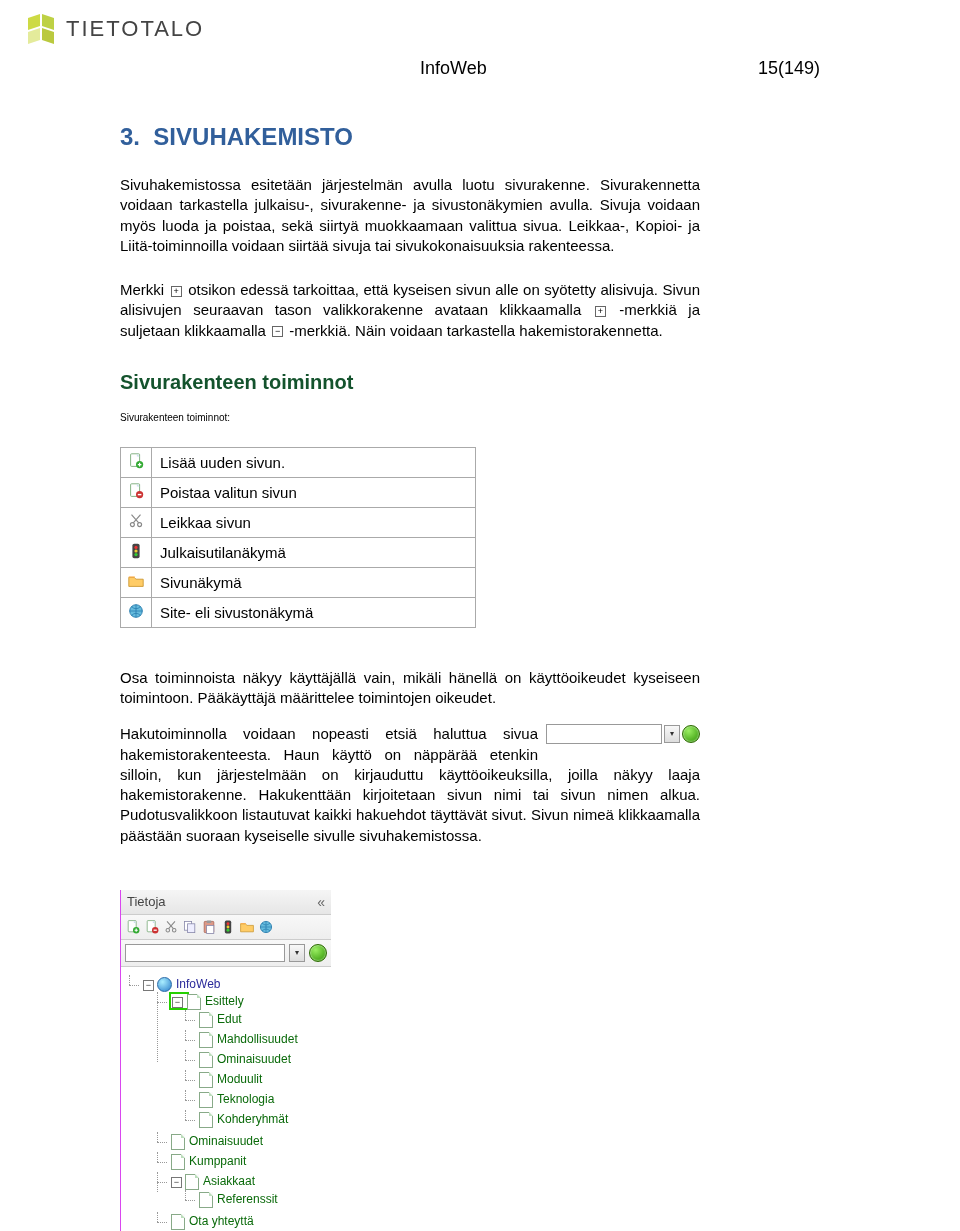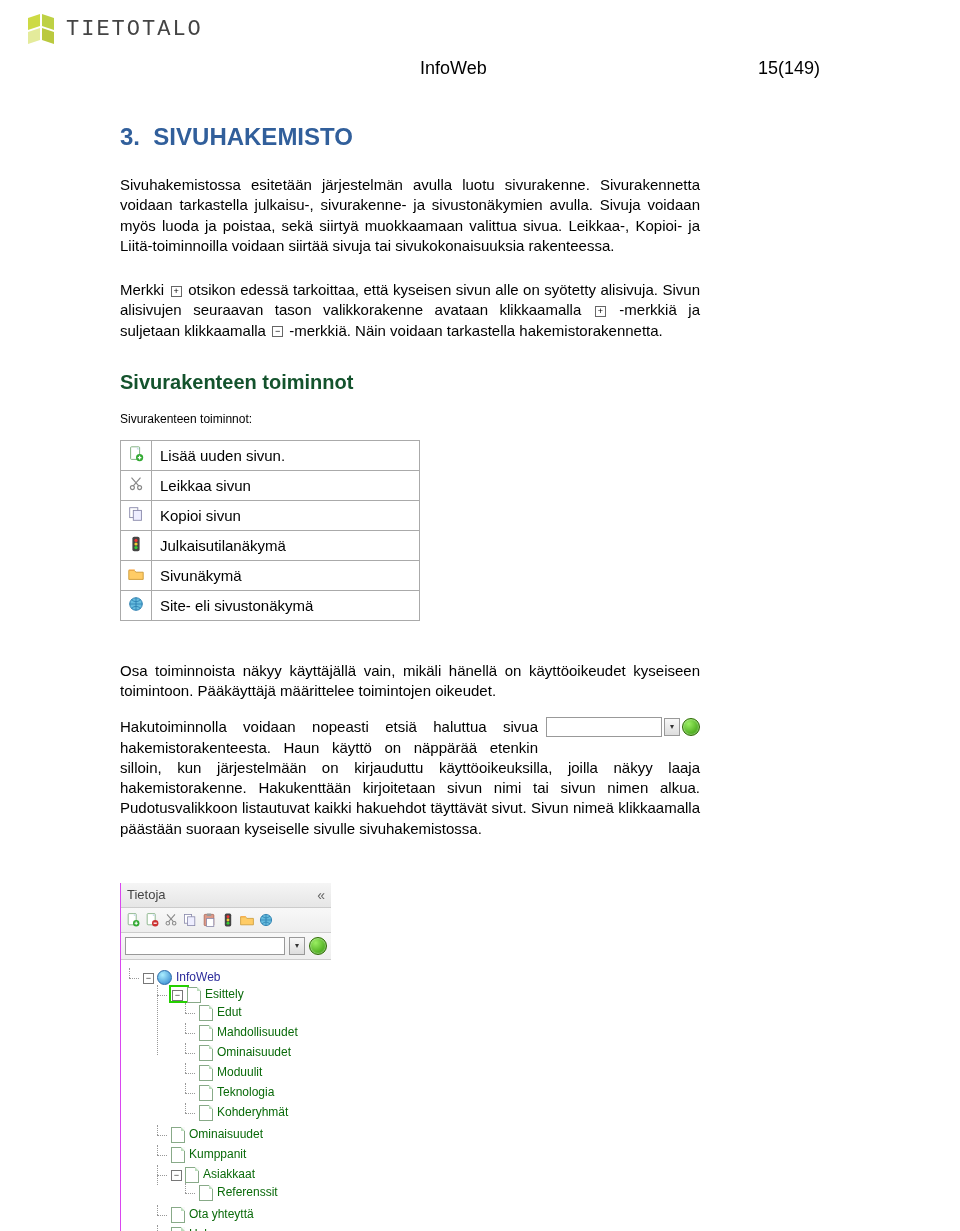--- a/index.html
+++ b/index.html
@@ -15,21 +15,20 @@
     align-items: center;
     padding: 12px 24px 8px 24px;
   }
   .logo-block { display: flex; align-items: center; gap: 8px; }
   .logo-icon { width: 34px; height: 34px; position: relative; }
   .logo-text {
     font-size: 22px;
     letter-spacing: 2px;
     color: #444;
     font-weight: 400;
-    font-family: Liberation Mono, monospace;
   }
   .doc-meta {
     display: flex;
     justify-content: space-between;
     padding: 4px 140px 4px 0;
     font-size: 18px;
     color: #000;
     margin-left: 420px;
   }
   .doc-meta-left { margin-right: 240px; }
@@ -51,26 +50,26 @@
     display: inline-block;
     border: 1px solid #666;
     width: 9px; height: 9px;
     line-height: 8px;
     font-size: 9px;
     text-align: center;
     vertical-align: middle;
     margin: 0 2px;
   }
   h3.subhead { color: #14532d; font-size: 20px; font-weight: bold; margin: 30px 0 18px 0; }
-  .sub-caption { font-size: 12px; margin-bottom: 14px; }
+  .sub-caption { font-size: 10px; margin-bottom: 24px; }
 
   .action-table {
     border: 1px solid #aaa;
     border-collapse: collapse;
-    width: 300px;
+    width: 356px;
   }
   .action-table td {
     border: 1px solid #aaa;
     padding: 6px 8px;
     font-size: 15px;
     vertical-align: middle;
   }
   .action-table td.icon-cell { width: 22px; text-align: center; padding: 4px; }
   .tbl-icon { width: 18px; height: 18px; display: inline-block; }
 
@@ -219,32 +218,34 @@
             <td class="icon-cell"><span class="tbl-icon"><svg width="18" height="18" viewBox="0 0 20 20">
                   <rect x="4" y="2" width="10" height="14" rx="1" fill="#fff" stroke="#7a7"></rect>
                   <path d="M11 2 L14 5 L11 5 Z" fill="#cde"></path>
                   <circle cx="14" cy="14" r="4" fill="#3a3"></circle>
                   <path d="M14 12v4M12 14h4" stroke="#fff" stroke-width="1.4"></path>
                 </svg></span></td>
             <td>Lisää uuden sivun.</td>
           </tr>
           <tr>
             <td class="icon-cell"><span class="tbl-icon"><svg width="18" height="18" viewBox="0 0 20 20">
+                  <rect x="4" y="2" width="10" height="14" rx="1" fill="#fff" stroke="#7a7"></rect>
+                  <path d="M11 2 L14 5 L11 5 Z" fill="#cde"></path>
+                  <circle cx="14" cy="14" r="4" fill="#c33"></circle>
+                  <path d="M12 14h4" stroke="#fff" stroke-width="1.6"></path>
+                </svg></span></td>
+            <td>Poistaa valitun sivun</td>
+          </tr>
+          <tr>
+            <td class="icon-cell"><span class="tbl-icon"><svg width="18" height="18" viewBox="0 0 20 20">
                   <circle cx="6" cy="14" r="2.2" fill="none" stroke="#888" stroke-width="1.3"></circle>
                   <circle cx="14" cy="14" r="2.2" fill="none" stroke="#888" stroke-width="1.3"></circle>
                   <path d="M7 12 L15 3 M13 12 L5 3" stroke="#888" stroke-width="1.3"></path>
                 </svg></span></td>
             <td>Leikkaa sivun</td>
-          </tr>
-          <tr>
-            <td class="icon-cell"><span class="tbl-icon"><svg width="18" height="18" viewBox="0 0 20 20">
-                  <rect x="3" y="3" width="9" height="11" fill="#fff" stroke="#88a"></rect>
-                  <rect x="7" y="6" width="9" height="11" fill="#eef" stroke="#88a"></rect>
-                </svg></span></td>
-            <td>Kopioi sivun</td>
           </tr>
           <tr>
             <td class="icon-cell"><span class="tbl-icon"><svg width="18" height="18" viewBox="0 0 20 20">
                   <rect x="6" y="2" width="8" height="16" rx="2" fill="#444"></rect>
                   <circle cx="10" cy="6" r="1.8" fill="#e33"></circle>
                   <circle cx="10" cy="10" r="1.8" fill="#ec3"></circle>
                   <circle cx="10" cy="14" r="1.8" fill="#3c3"></circle>
                 </svg></span></td>
             <td>Julkaisutilanäkymä</td>
           </tr>

